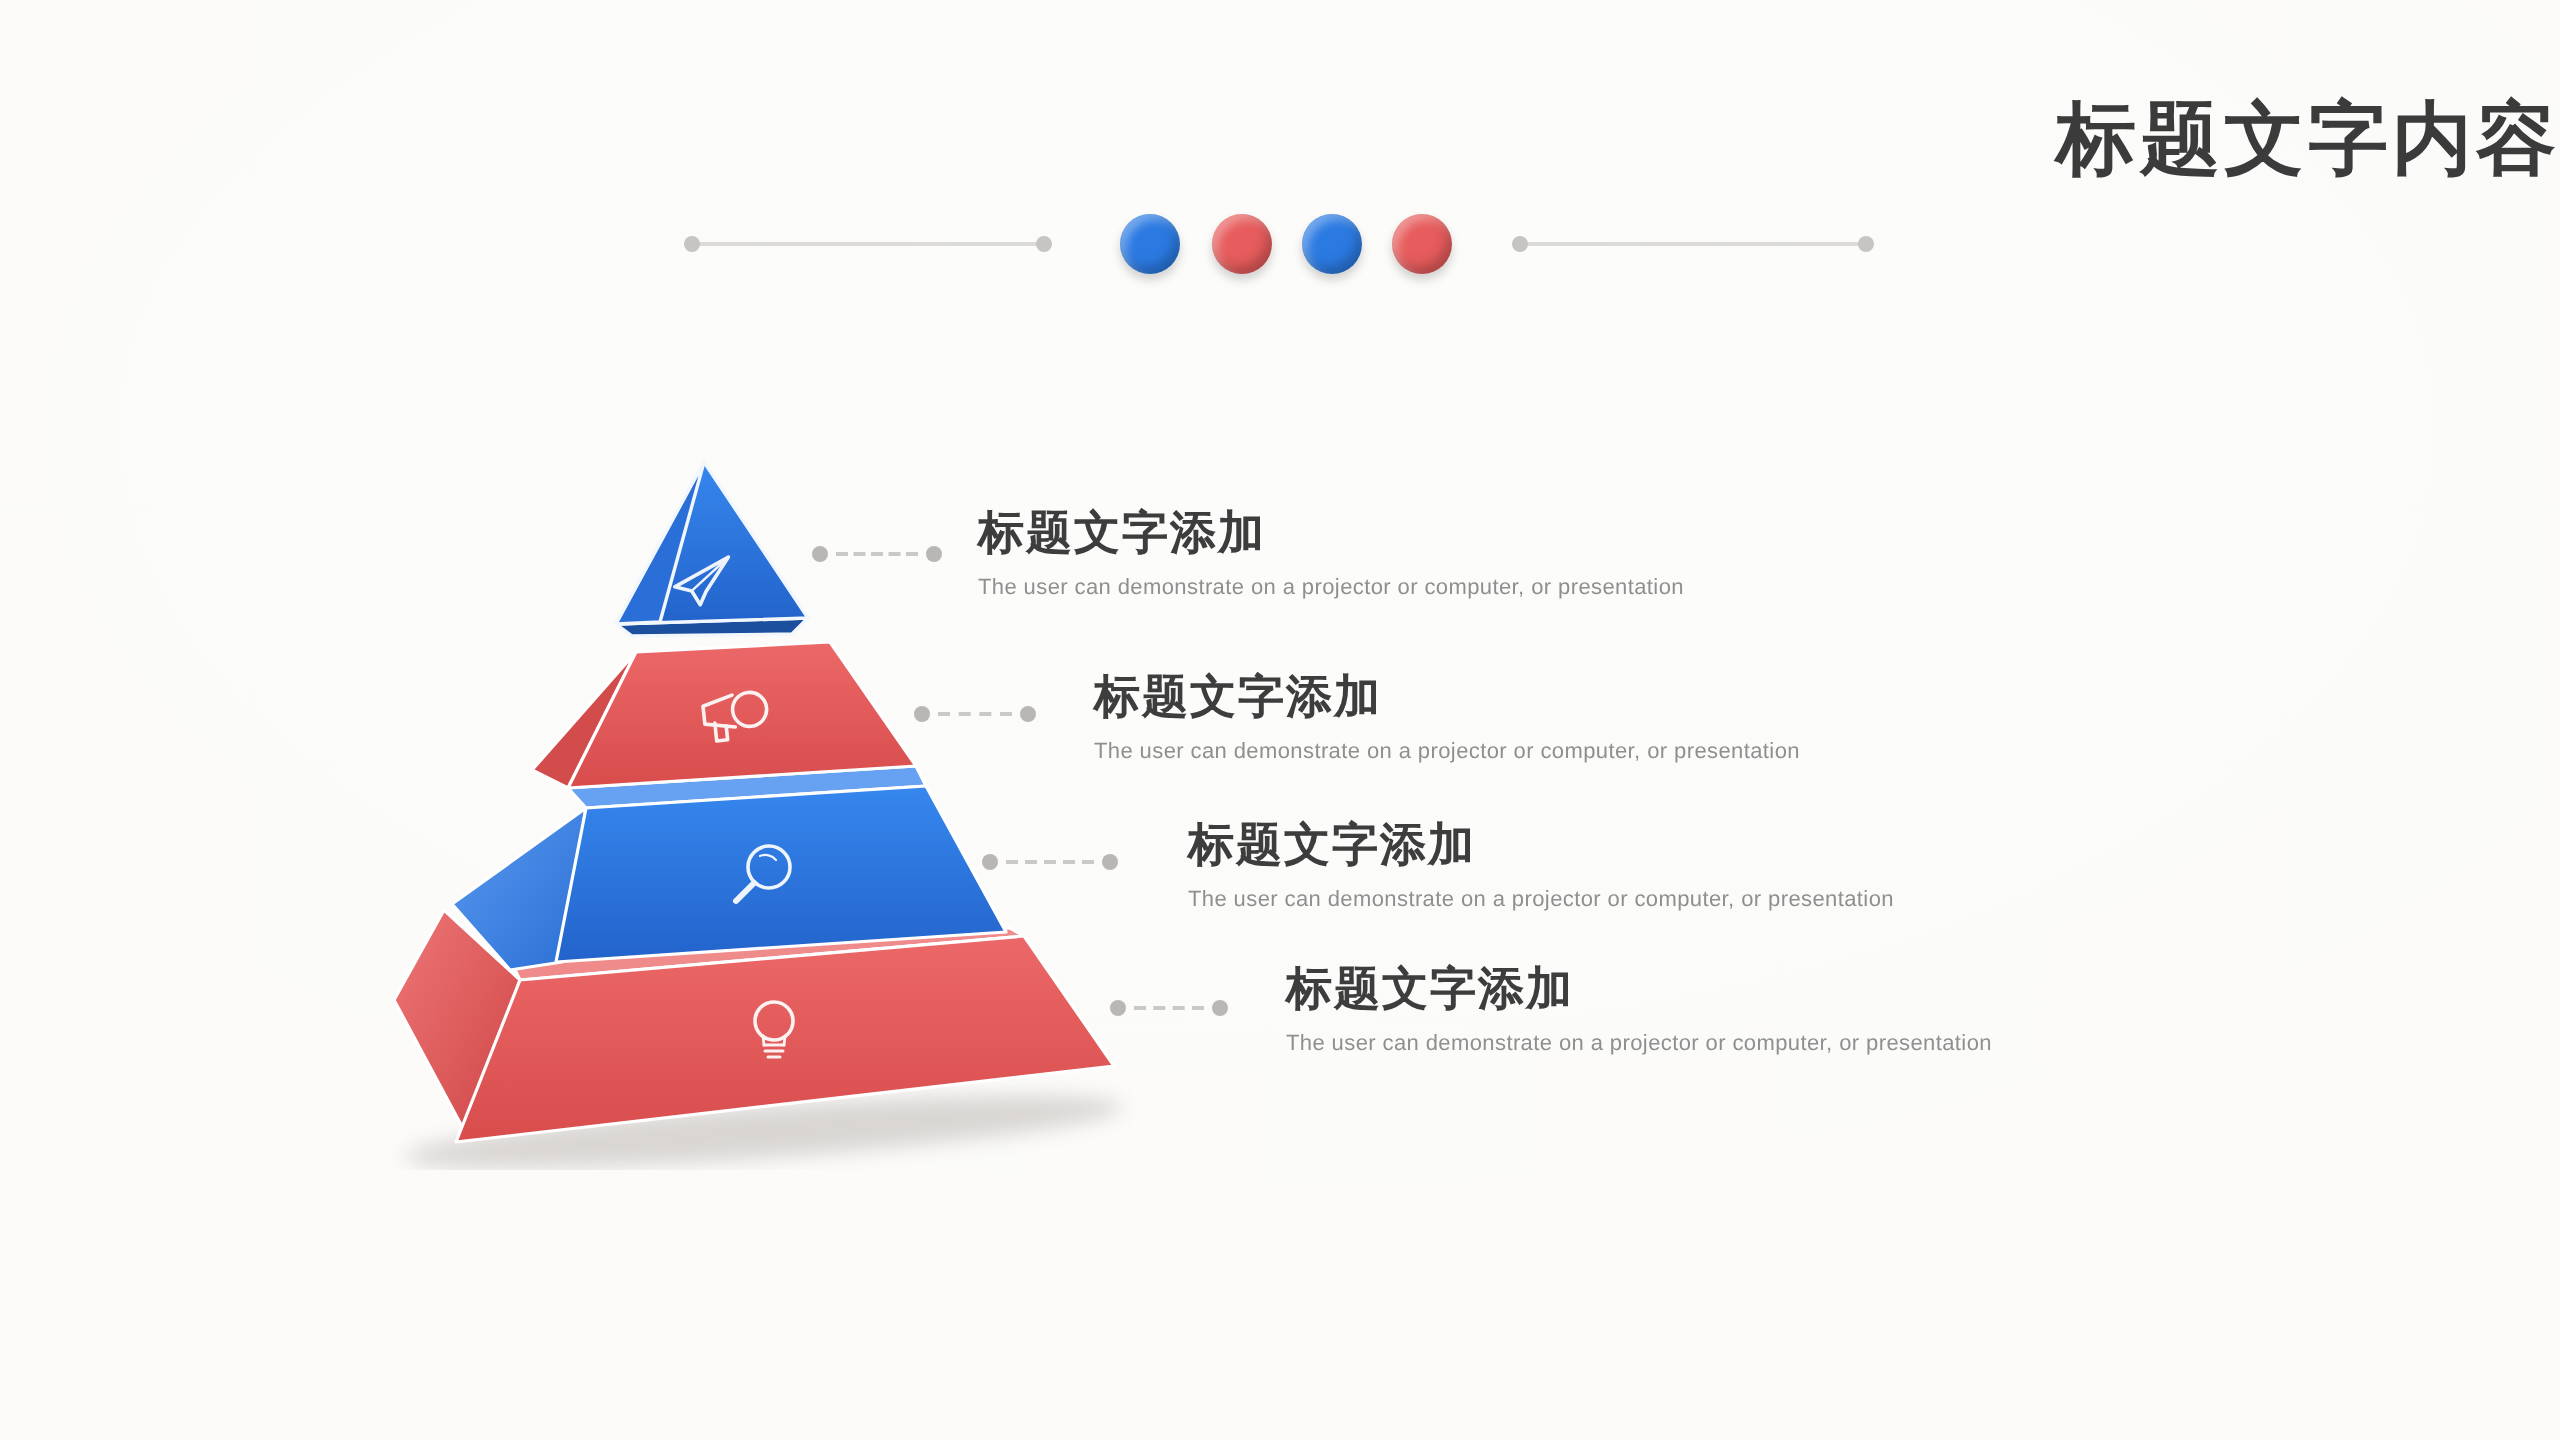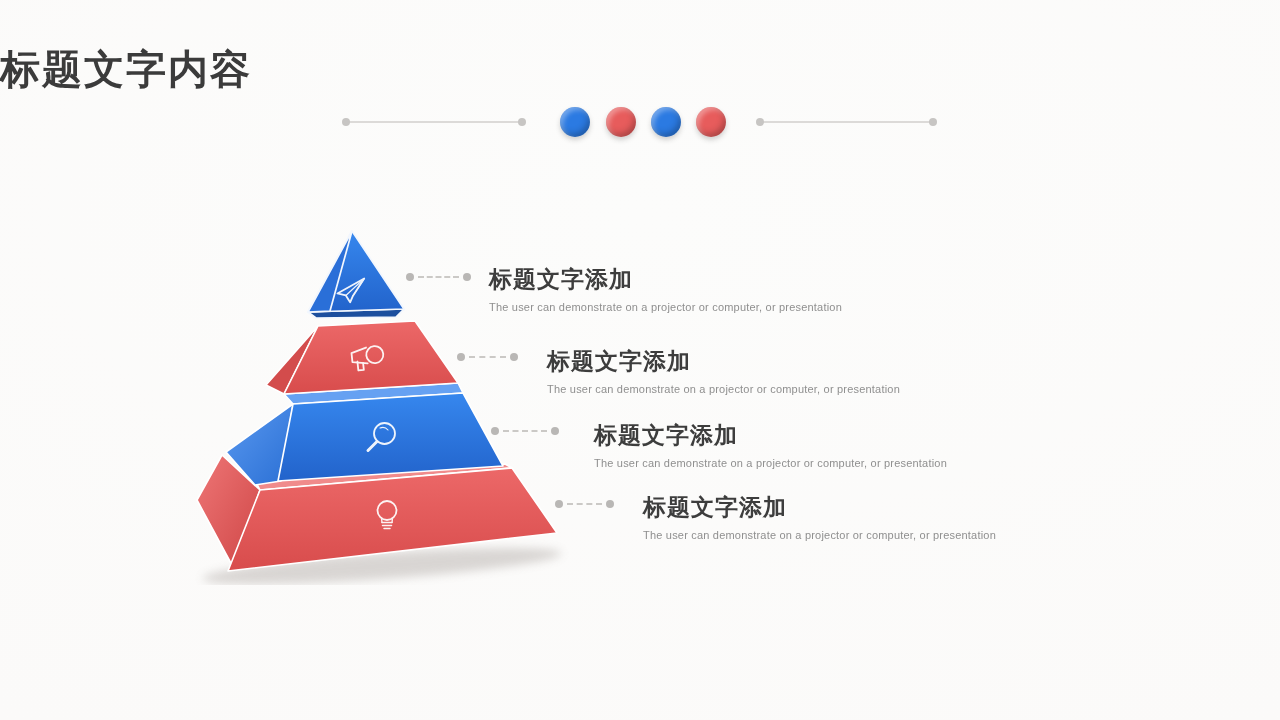--- a/index.html
+++ b/index.html
@@ -8,36 +8,36 @@
     font-family:"Liberation Sans","DejaVu Sans",sans-serif;
     background:#ffffff;
   }
   .slide{
     position:relative;width:1280px;height:720px;
     background:radial-gradient(ellipse 130% 120% at 50% 30%, #fcfcfb 0%, #fbfaf9 70%, #f5f3f1 100%);
   }
   
   .title{
     position:absolute;left:0;top:42px;width:1280px;
-    text-align:left;font-size:40px;font-weight:800;color:#3b3b3b;
+    text-align:right;font-size:40px;font-weight:800;color:#3b3b3b;
     letter-spacing:2px;margin:0;
   }
   
   .div-line{position:absolute;top:121px;height:1.6px;background:#dcdad8;}
   .div-line.left{left:346px;width:176px;}
   .div-line.right{left:760px;width:173px;}
   .small-dot{position:absolute;width:8px;height:8px;border-radius:50%;background:#c7c5c3;}
   .big-dot{
     position:absolute;top:107px;width:30px;height:30px;border-radius:50%;
     box-shadow:0 3px 5px rgba(60,60,60,.22), inset -3px -4px 6px rgba(0,0,0,.18), inset 3px 3px 5px rgba(255,255,255,.35);
   }
   
   .pyramid-svg{position:absolute;left:185px;top:220px;}
   
-  .item{position:absolute;margin-top:13px;}
+  .item{position:absolute;}
   .item h2{margin:0;font-size:23px;line-height:28px;font-weight:800;color:#3d3d3d;letter-spacing:1px;}
   .item p{margin:6px 0 0 0;font-size:11px;line-height:17px;color:#8f8f8f;letter-spacing:.2px;}
   
   .connector{position:absolute;height:8px;display:flex;align-items:center;}
   .connector .end-dot{width:8px;height:8px;border-radius:50%;background:#b9b7b5;flex:0 0 auto;}
   .connector .dash{flex:1 1 auto;height:0;border-top:2px dashed #cbc9c6;margin:0 4px;}
 </style>
 </head>
 <body>
 

